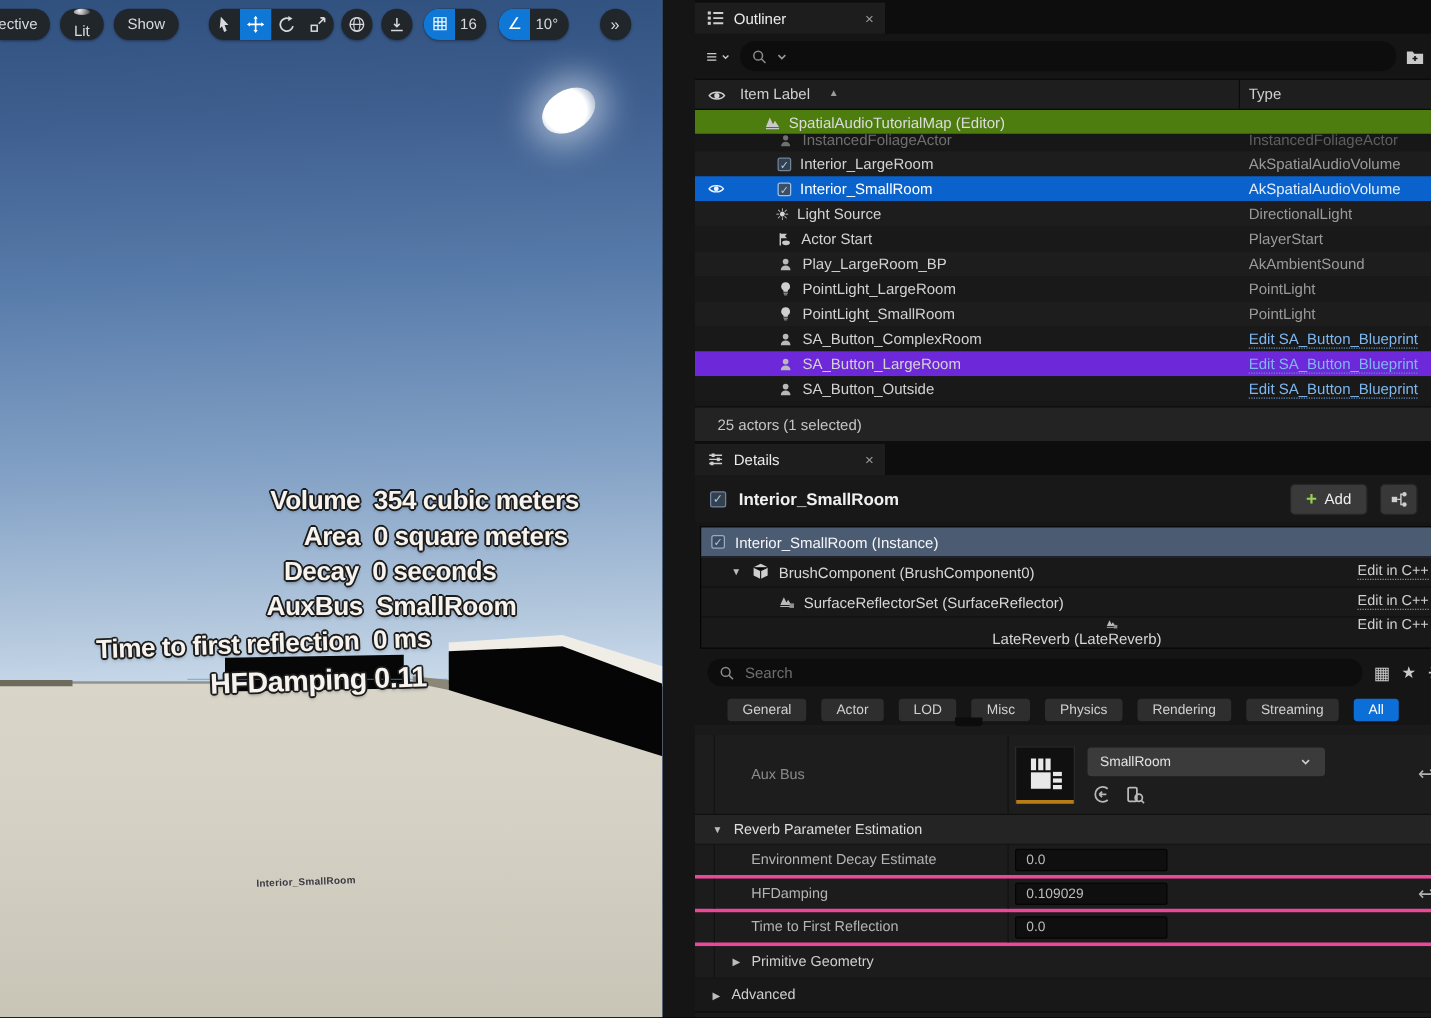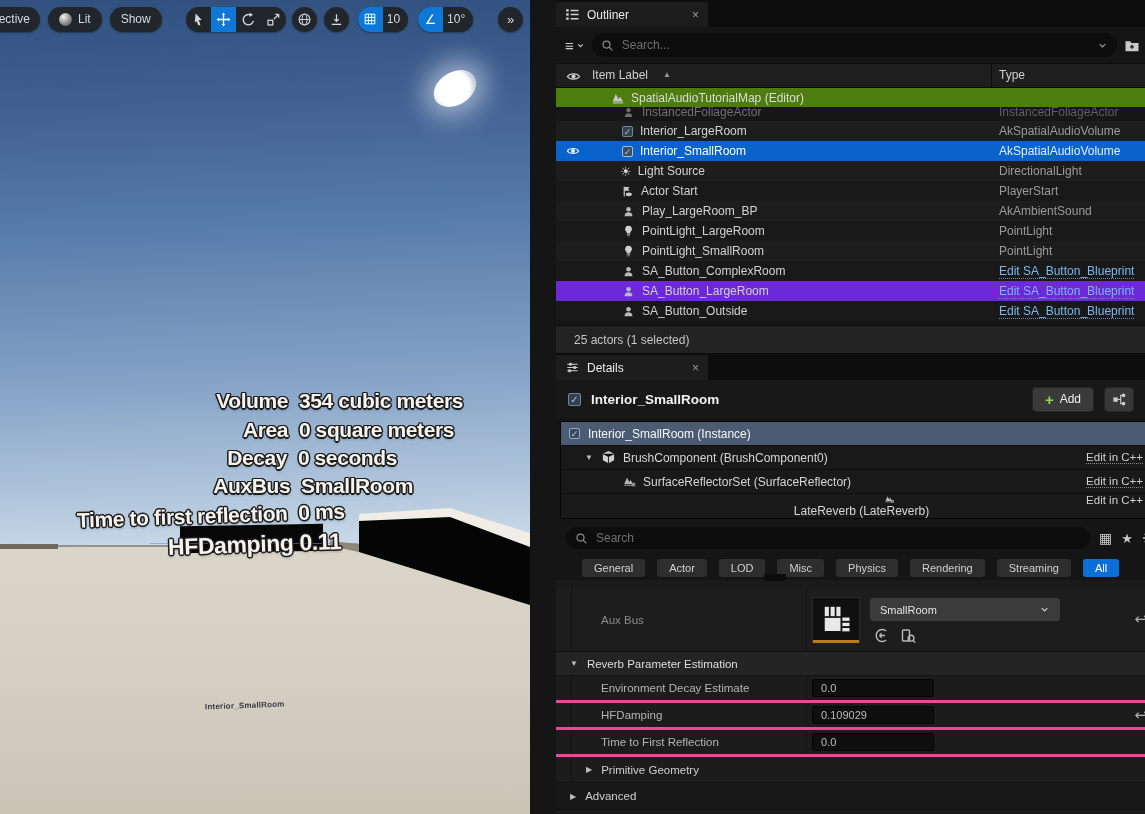--- a/index.html
+++ b/index.html
@@ -124,21 +124,21 @@
       <div class="ovl" style="top:474px;right:117px;">AuxBus  SmallRoom</div>
       <div class="ovl" style="top:504px;right:185px;transform:rotate(-2deg);">Time to first reflection  0 ms</div>
       <div class="ovl" style="top:531px;right:189px;font-size:23px;transform:rotate(-2deg);">HFDamping 0.11</div>
     </div>
     <div class="floor-label">Interior_SmallRoom</div>
 
     <div class="vtoolbar">
       <div class="pill cut">
           <span>Perspective</span>
         </div>
-      <div class="pill" style="margin-left:8px;">
+      <div class="pill" style="margin-left:8px;flex-direction:column;">
         <span class="litball"></span>
         <span>Lit</span>
       </div>
       <div class="pill" style="margin-left:8px;">
         <span>Show</span>
       </div>
 
       <div class="seg" style="margin-left:24px;">
         <div class="cell">
           <svg width="15" height="15" viewBox="0 0 16 16">
@@ -178,21 +178,21 @@
             <path d="M8 2.5 v7 M5.6 7.6 L8 10 L10.4 7.6" fill="none" stroke="#d6dade" stroke-width="1.3"></path>
           </svg>
       </div>
 
       <div class="seg" style="margin-left:9px;">
         <div class="cell on">
           <svg width="14" height="14" viewBox="0 0 16 16">
               <path d="M2.5 2.5 h11 v11 h-11 Z M2.5 6.2 h11 M2.5 9.8 h11 M6.2 2.5 v11 M9.8 2.5 v11" stroke="#fff" stroke-width="1.1" fill="none"></path>
             </svg>
         </div>
-        <div class="lbl">10</div>
+        <div class="lbl">16</div>
       </div>
       <div class="seg" style="margin-left:10px;">
         <div class="cell on">
           <span style="color:#fff;font-size:13px;">∠</span>
         </div>
         <div class="lbl">10°</div>
       </div>
 
       <div class="roundbtn" style="margin-left:25px;">
         <span style="font-size:13px;">»</span>
@@ -220,21 +220,20 @@
         <span style="font-size:15px;">≡</span>
         <svg width="9" height="9" viewBox="0 0 16 16">
             <path d="M4 6 L8 10 L12 6" fill="none" stroke="#c9c9c9" stroke-width="2"></path>
           </svg>
       </span>
       <div class="searchpill">
         <svg width="13" height="13" viewBox="0 0 16 16" style="color:#8a8a8a">
             <circle cx="6.8" cy="6.8" r="4.3" fill="none" stroke="currentColor" stroke-width="1.5"></circle>
             <path d="M10 10 L14 14" stroke="currentColor" stroke-width="1.5"></path>
           </svg>
-        <input placeholder="Search..." style="">
         <svg width="11" height="11" viewBox="0 0 16 16" style="color:#9a9a9a">
             <path d="M4 6 L8 10 L12 6" fill="none" stroke="currentColor" stroke-width="1.8"></path>
           </svg>
       </div>
       <span class="ibtn">
         <svg width="16" height="16" viewBox="0 0 16 16">
             <path d="M1.5 4.2 h4.6 l1.3 1.8 H14.5 v8.2 H1.5 Z" fill="#c9c9c9"></path>
             <path d="M8 7.8 v4 M6 9.8 h4" stroke="#151515" stroke-width="1.3"></path>
           </svg>
       </span>

